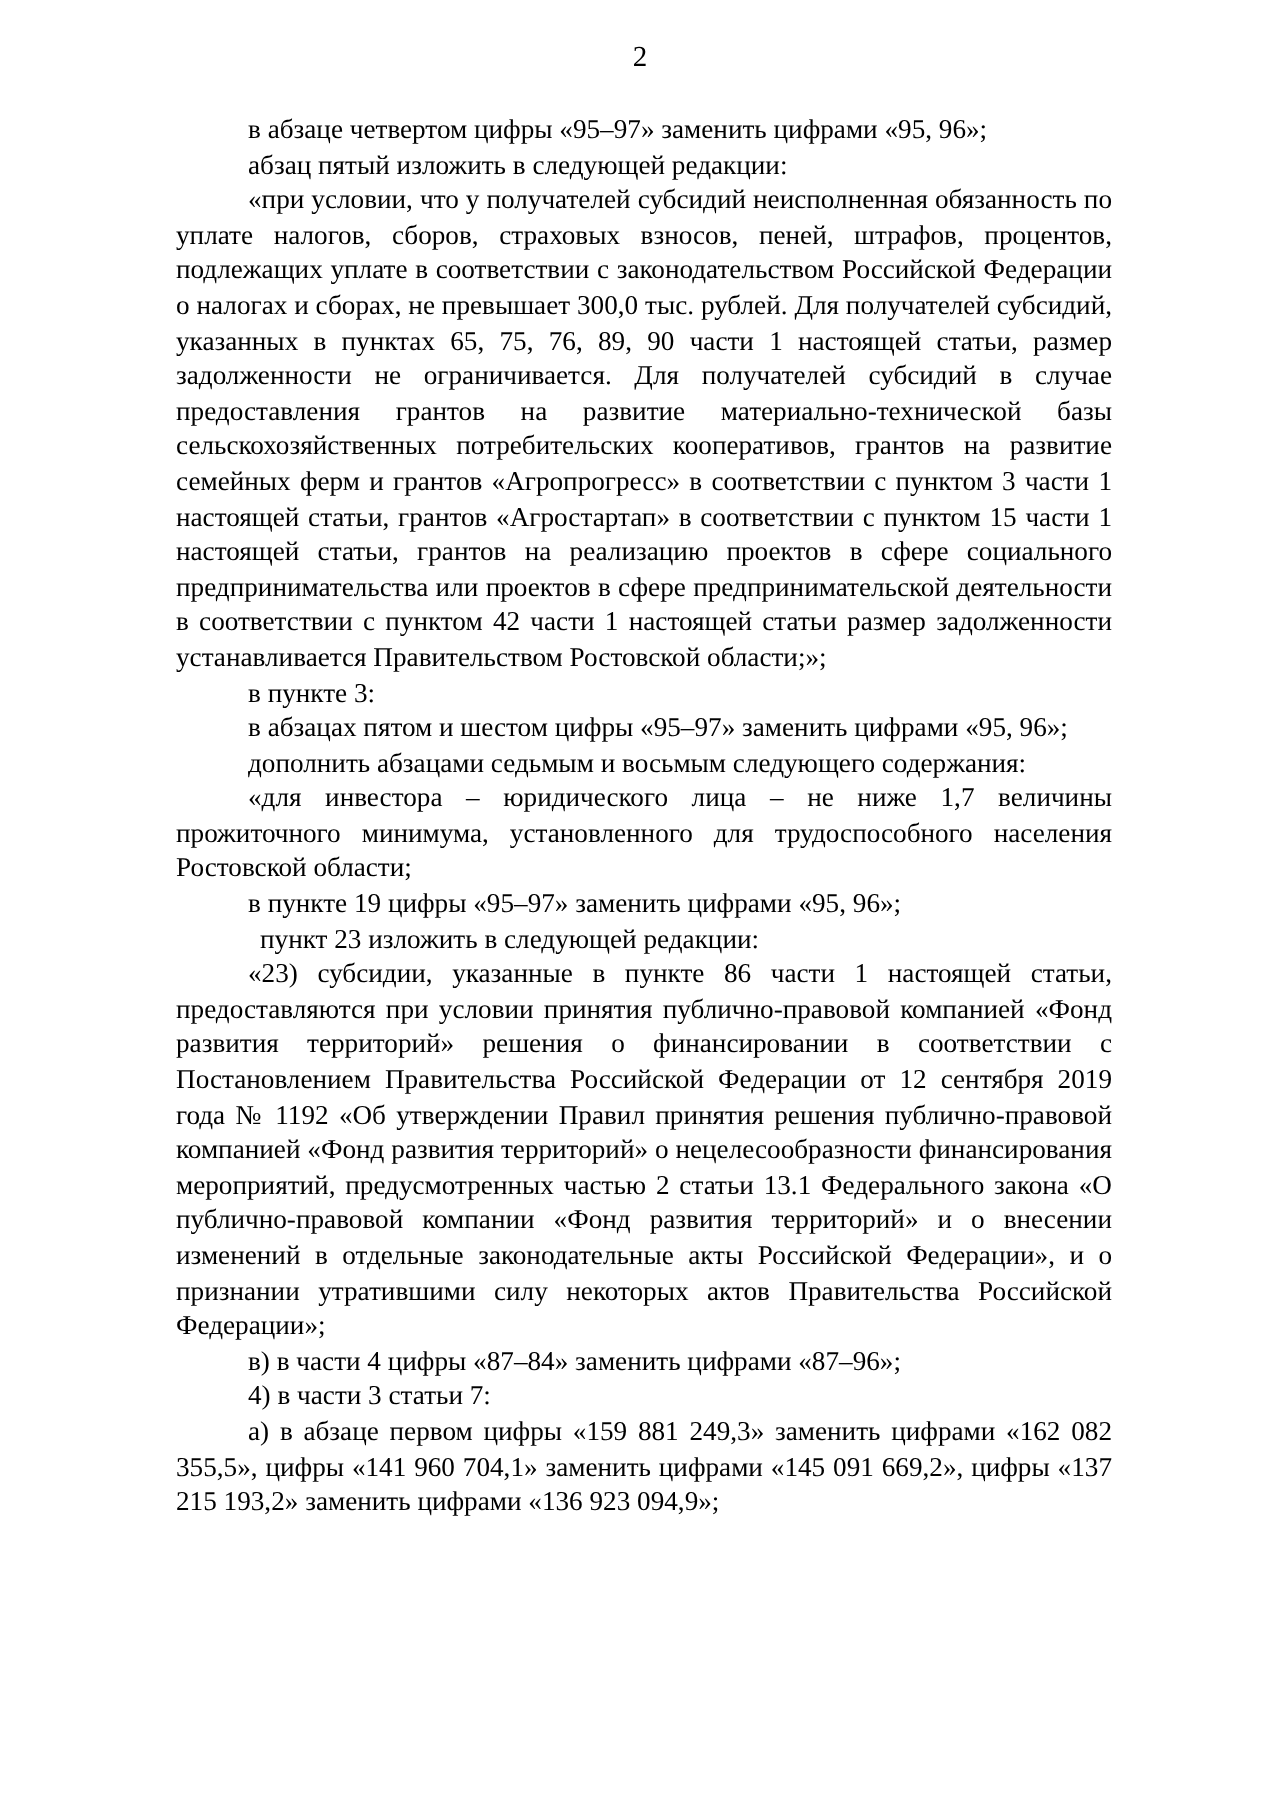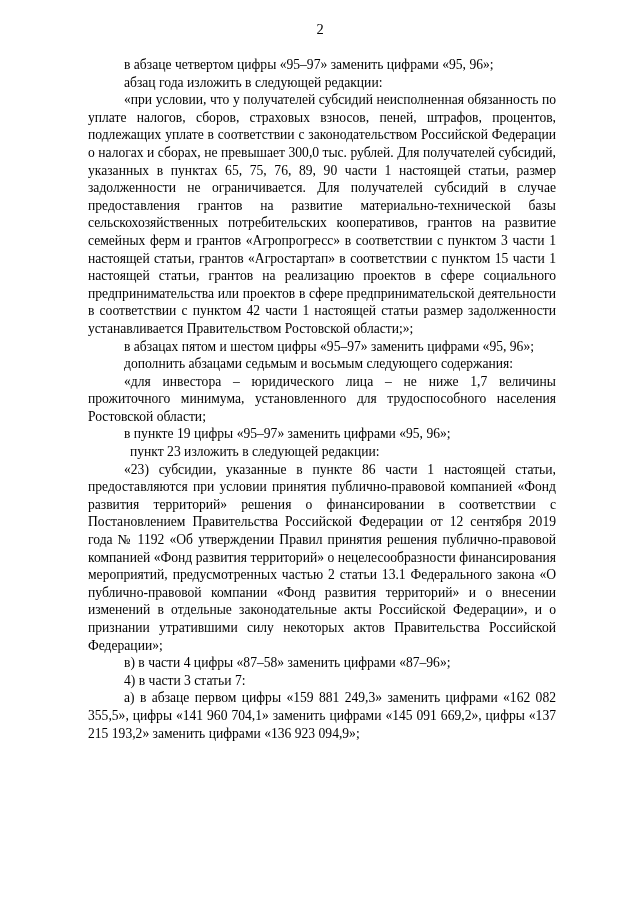--- a/index.html
+++ b/index.html
@@ -53,26 +53,27 @@
 </style>
 </head>
 <body>
 
 <div class="page">
 
   <div class="page-number">2</div>
 
   <div class="body-text">
     <p class="para">в абзаце четвертом цифры «95–97» заменить цифрами «95, 96»;</p>
-    <p class="para">абзац года изложить в следующей редакции:</p>
+    <p class="para">абзац пятый изложить в следующей редакции:</p>
     <p class="para">«при условии, что у получателей субсидий неисполненная обязанность по уплате налогов, сборов, страховых взносов, пеней, штрафов, процентов, подлежащих уплате в соответствии с законодательством Российской Федерации о налогах и сборах, не превышает 300,0 тыс. рублей. Для получателей субсидий, указанных в пунктах 65, 75, 76, 89, 90 части 1 настоящей статьи, размер задолженности не ограничивается. Для получателей субсидий в случае предоставления грантов на развитие материально-технической базы сельскохозяйственных потребительских кооперативов, грантов на развитие семейных ферм и грантов «Агропрогресс» в соответствии с пунктом 3 части 1 настоящей статьи, грантов «Агростартап» в соответствии с пунктом 15 части 1 настоящей статьи, грантов на реализацию проектов в сфере социального предпринимательства или проектов в сфере предпринимательской деятельности в соответствии с пунктом 42 части 1 настоящей статьи размер задолженности устанавливается Правительством Ростовской области;»;</p>
+    <p class="para">в пункте 3:</p>
     <p class="para">в абзацах пятом и шестом цифры «95–97» заменить цифрами «95, 96»;</p>
     <p class="para">дополнить абзацами седьмым и восьмым следующего содержания:</p>
     <p class="para">«для инвестора – юридического лица – не ниже 1,7 величины прожиточного минимума, установленного для трудоспособного населения Ростовской области;</p>
     <p class="para">в пункте 19 цифры «95–97» заменить цифрами «95, 96»;</p>
     <p class="para indent-lg">пункт 23 изложить в следующей редакции:</p>
     <p class="para">«23) субсидии, указанные в пункте 86 части 1 настоящей статьи, предоставляются при условии принятия публично-правовой компанией «Фонд развития территорий» решения о финансировании в соответствии с Постановлением Правительства Российской Федерации от 12 сентября 2019 года № 1192 «Об утверждении Правил принятия решения публично-правовой компанией «Фонд развития территорий» о нецелесообразности финансирования мероприятий, предусмотренных частью 2 статьи 13.1 Федерального закона «О публично-правовой компании «Фонд развития территорий» и о внесении изменений в отдельные законодательные акты Российской Федерации», и о признании утратившими силу некоторых актов Правительства Российской Федерации»;</p>
-    <p class="para">в) в части 4 цифры «87–58» заменить цифрами «87–96»;</p>
+    <p class="para">в) в части 4 цифры «87–84» заменить цифрами «87–96»;</p>
     <p class="para">4) в части 3 статьи 7:</p>
     <p class="para">а) в абзаце первом цифры «159 881 249,3» заменить цифрами «162 082 355,5», цифры «141 960 704,1» заменить цифрами «145 091 669,2», цифры «137 215 193,2» заменить цифрами «136 923 094,9»;</p>
   </div>
 
 </div>
 
 </body></html>

